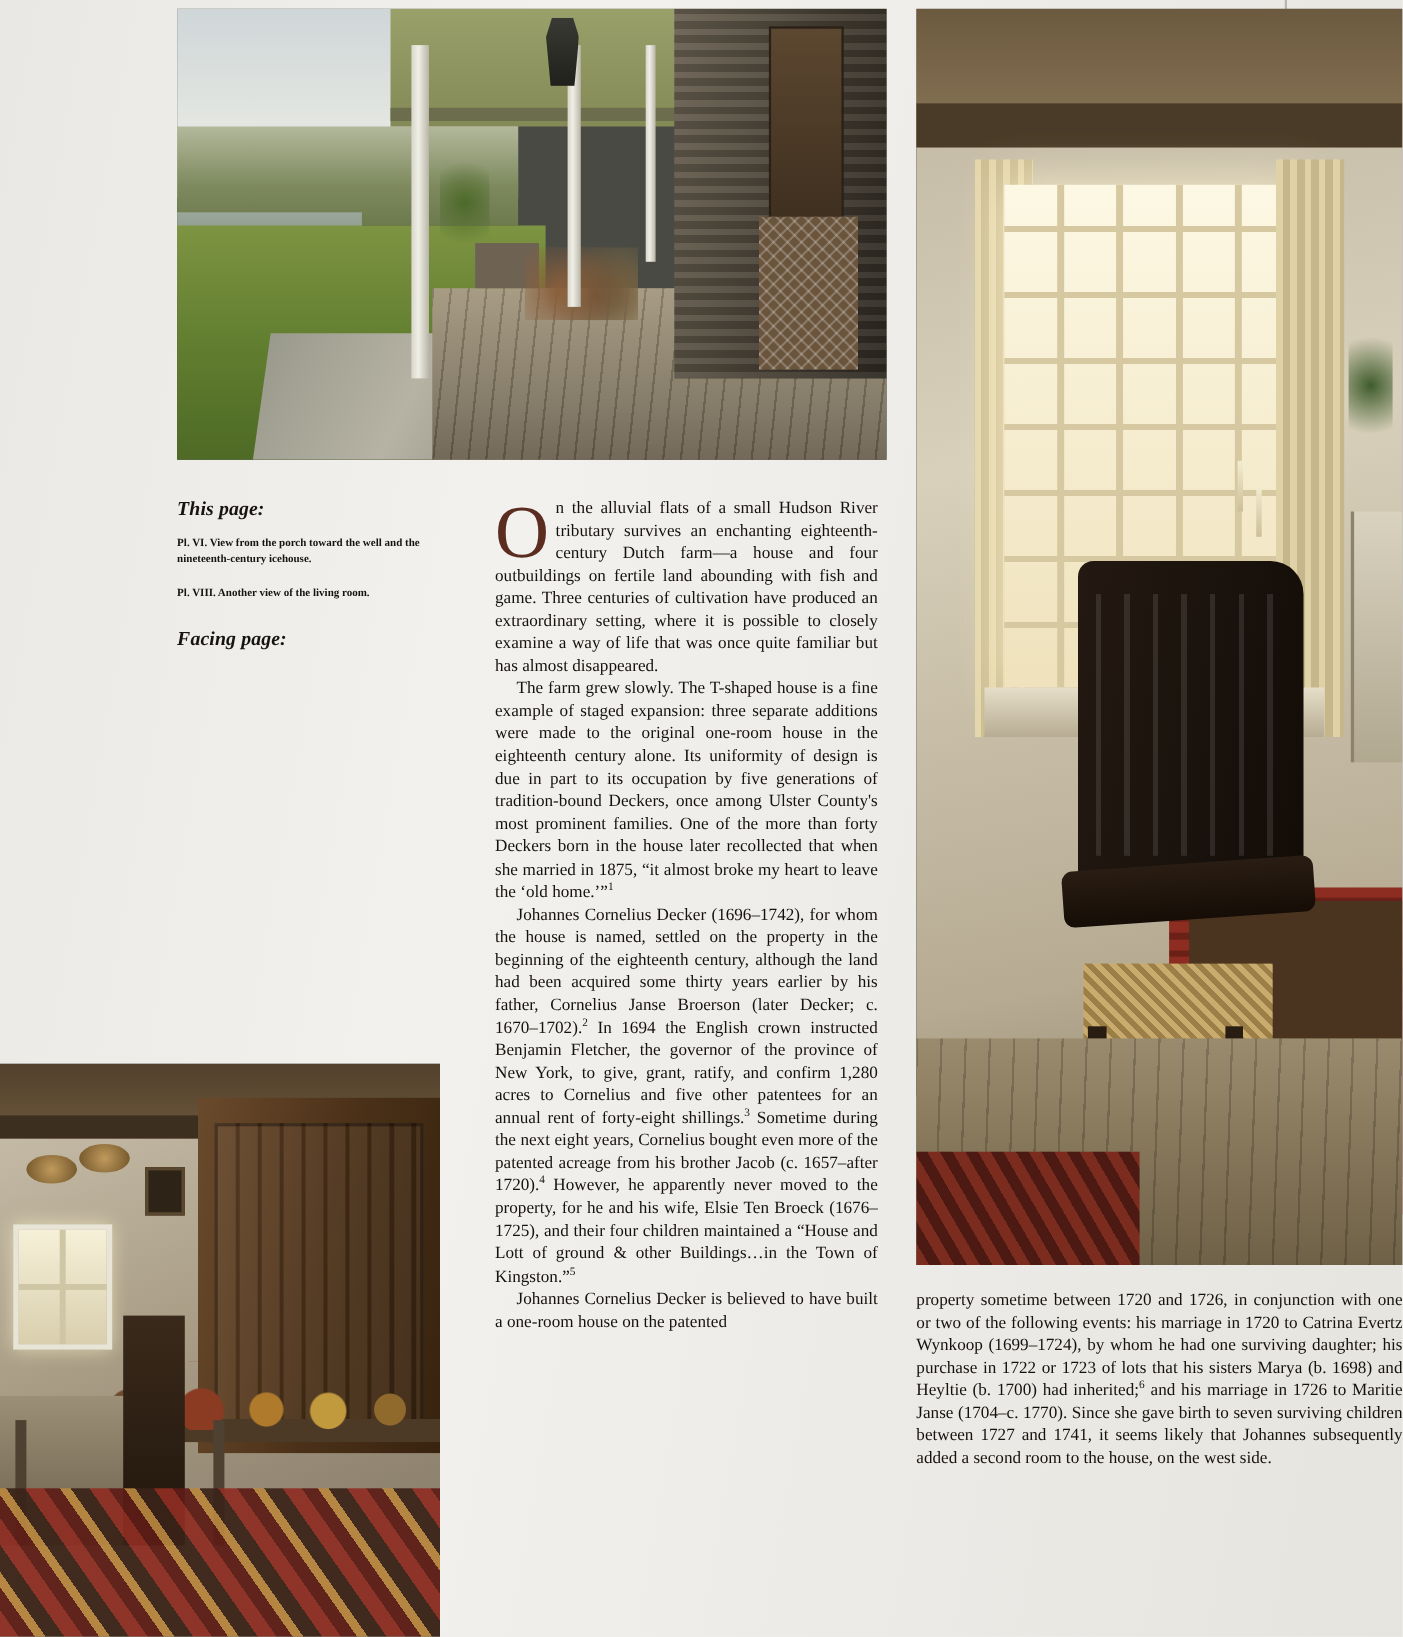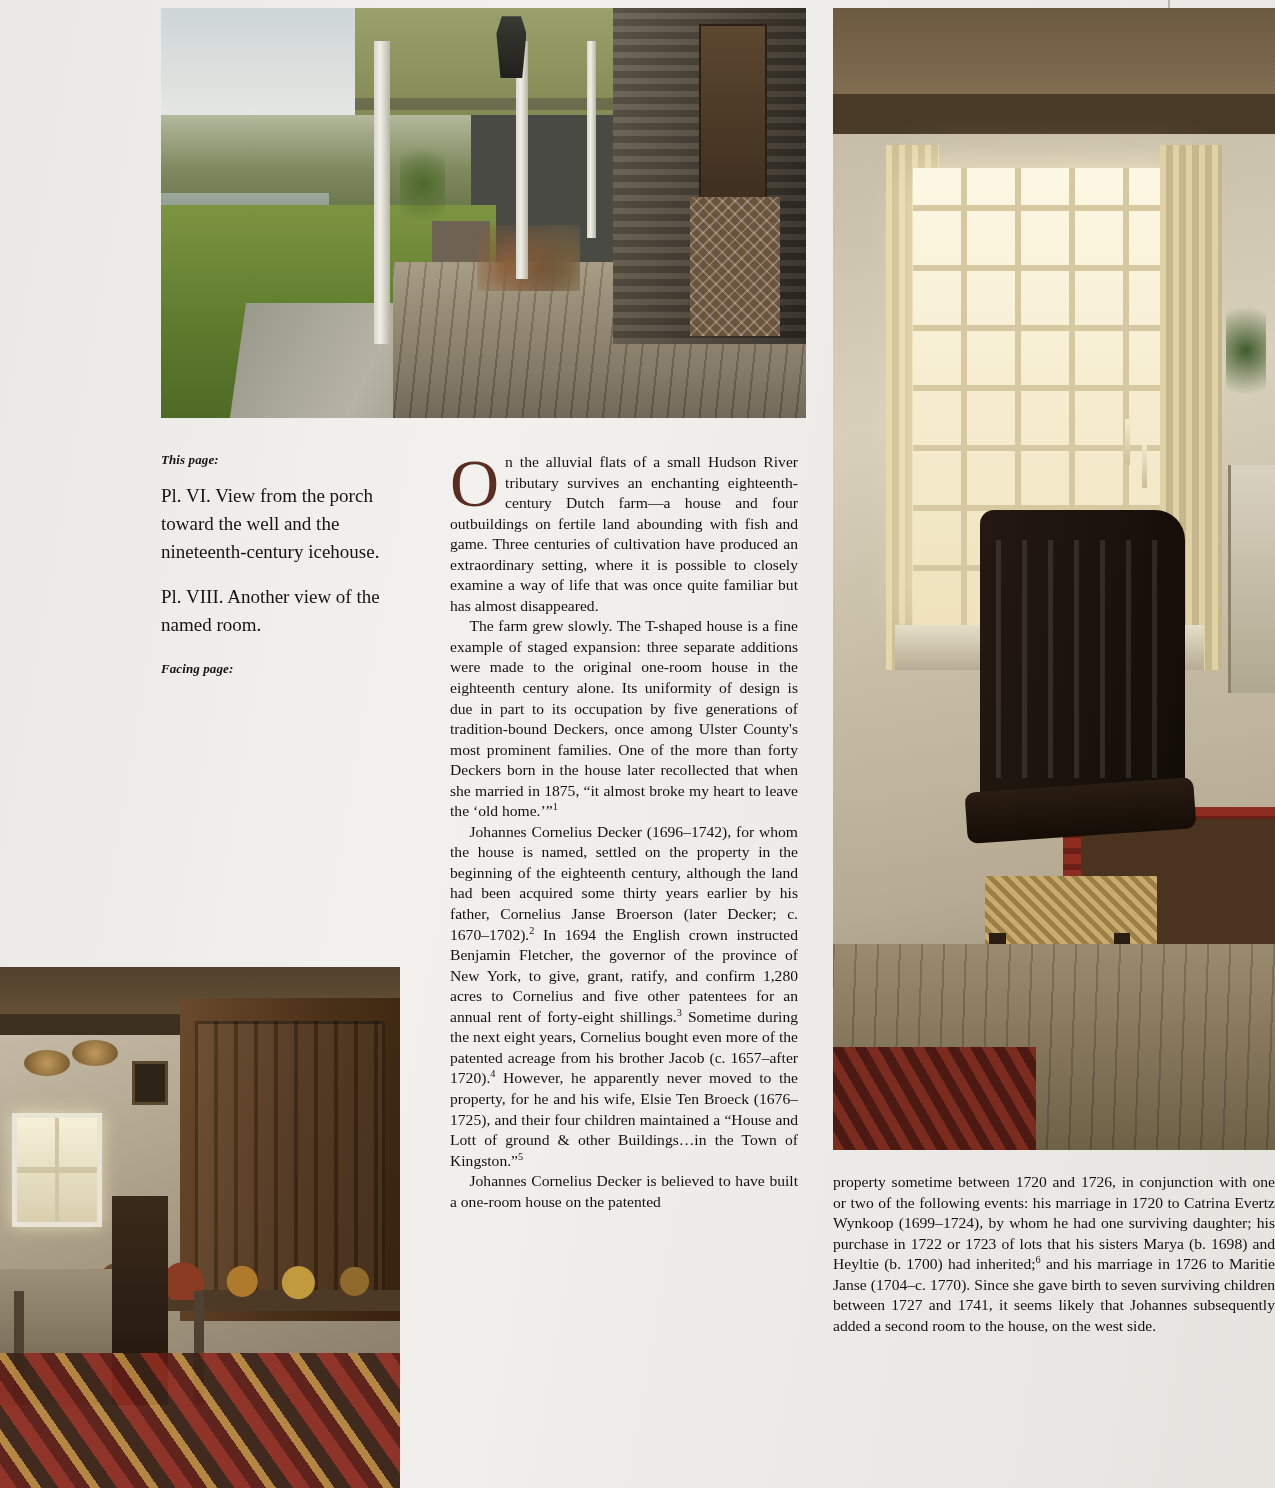--- a/index.html
+++ b/index.html
@@ -399,29 +399,29 @@
   #caption-column {
     position: absolute;
     left: 161px;
     top: 452px;
     width: 258px;
   }
   .caption-head {
     font-family: "Liberation Serif", serif;
     font-style: italic;
     font-weight: bold;
-    font-size: 13px;
+    font-size: 18px;
     margin: 0 0 14px 0;
     letter-spacing: 0.1px;
   }
   .caption-head.second { margin-top: 22px; }
   .caption-item {
     font-family: "Liberation Serif", serif;
-    font-weight: normal;
-    font-size: 19px;
+    font-weight: bold;
+    font-size: 10px;
     line-height: 1.47;
     margin: 0 0 17px 0;
   }
 
   
   .col {
     position: absolute;
     font-size: 15.6px;
     line-height: 1.318;
     text-align: justify;
@@ -536,21 +536,21 @@
       <div class="lr-leg l1"></div>
       <div class="lr-leg l2"></div>
     </div>
     <div class="lr-floor"></div>
     <div class="lr-rug"></div>
   </div>
 
   <div id="caption-column">
     <p class="caption-head">This page:</p>
     <p class="caption-item">Pl. VI. View from the porch toward the well and the nineteenth-century icehouse.</p>
-    <p class="caption-item">Pl. VIII. Another view of the named room.</p>
+    <p class="caption-item">Pl. VIII. Another view of the living room.</p>
     <p class="caption-head second">Facing page:</p>
   </div>
 
   <div class="col" id="col-middle">
     <p class="first"><span class="dropcap">O</span><span>n the alluvial flats of a small Hudson River tributary survives an enchanting eighteenth-century Dutch farm—a house and four outbuildings on fertile land abounding with fish and game. Three centuries of cultivation have produced an extraordinary setting, where it is possible to closely examine a way of life that was once quite familiar but has almost disappeared.</span></p>
     <p><span>The farm grew slowly. The T-shaped house is a fine example of staged expansion: three separate additions were made to the original one-room house in the eighteenth century alone. Its uniformity of design is due in part to its occupation by five generations of tradition-bound Deckers, once among Ulster County's most prominent families. One of the more than forty Deckers born in the house later recollected that when she married in 1875, “it almost broke my heart to leave the ‘old home.’”</span><sup>1</sup></p>
     <p><span>Johannes Cornelius Decker (1696–1742), for whom the house is named, settled on the property in the beginning of the eighteenth century, although the land had been acquired some thirty years earlier by his father, Cornelius Janse Broerson (later Decker; c. 1670–1702).</span><sup>2</sup><span> In 1694 the English crown instructed Benjamin Fletcher, the governor of the province of New York, to give, grant, ratify, and confirm 1,280 acres to Cornelius and five other patentees for an annual rent of forty-eight shillings.</span><sup>3</sup><span> Sometime during the next eight years, Cornelius bought even more of the patented acreage from his brother Jacob (c. 1657–after 1720).</span><sup>4</sup><span> However, he apparently never moved to the property, for he and his wife, Elsie Ten Broeck (1676–1725), and their four children maintained a “House and Lott of ground &amp; other Buildings…in the Town of Kingston.”</span><sup>5</sup></p>
     <p><span>Johannes Cornelius Decker is believed to have built a one-room house on the patented</span></p>
   </div>
 

